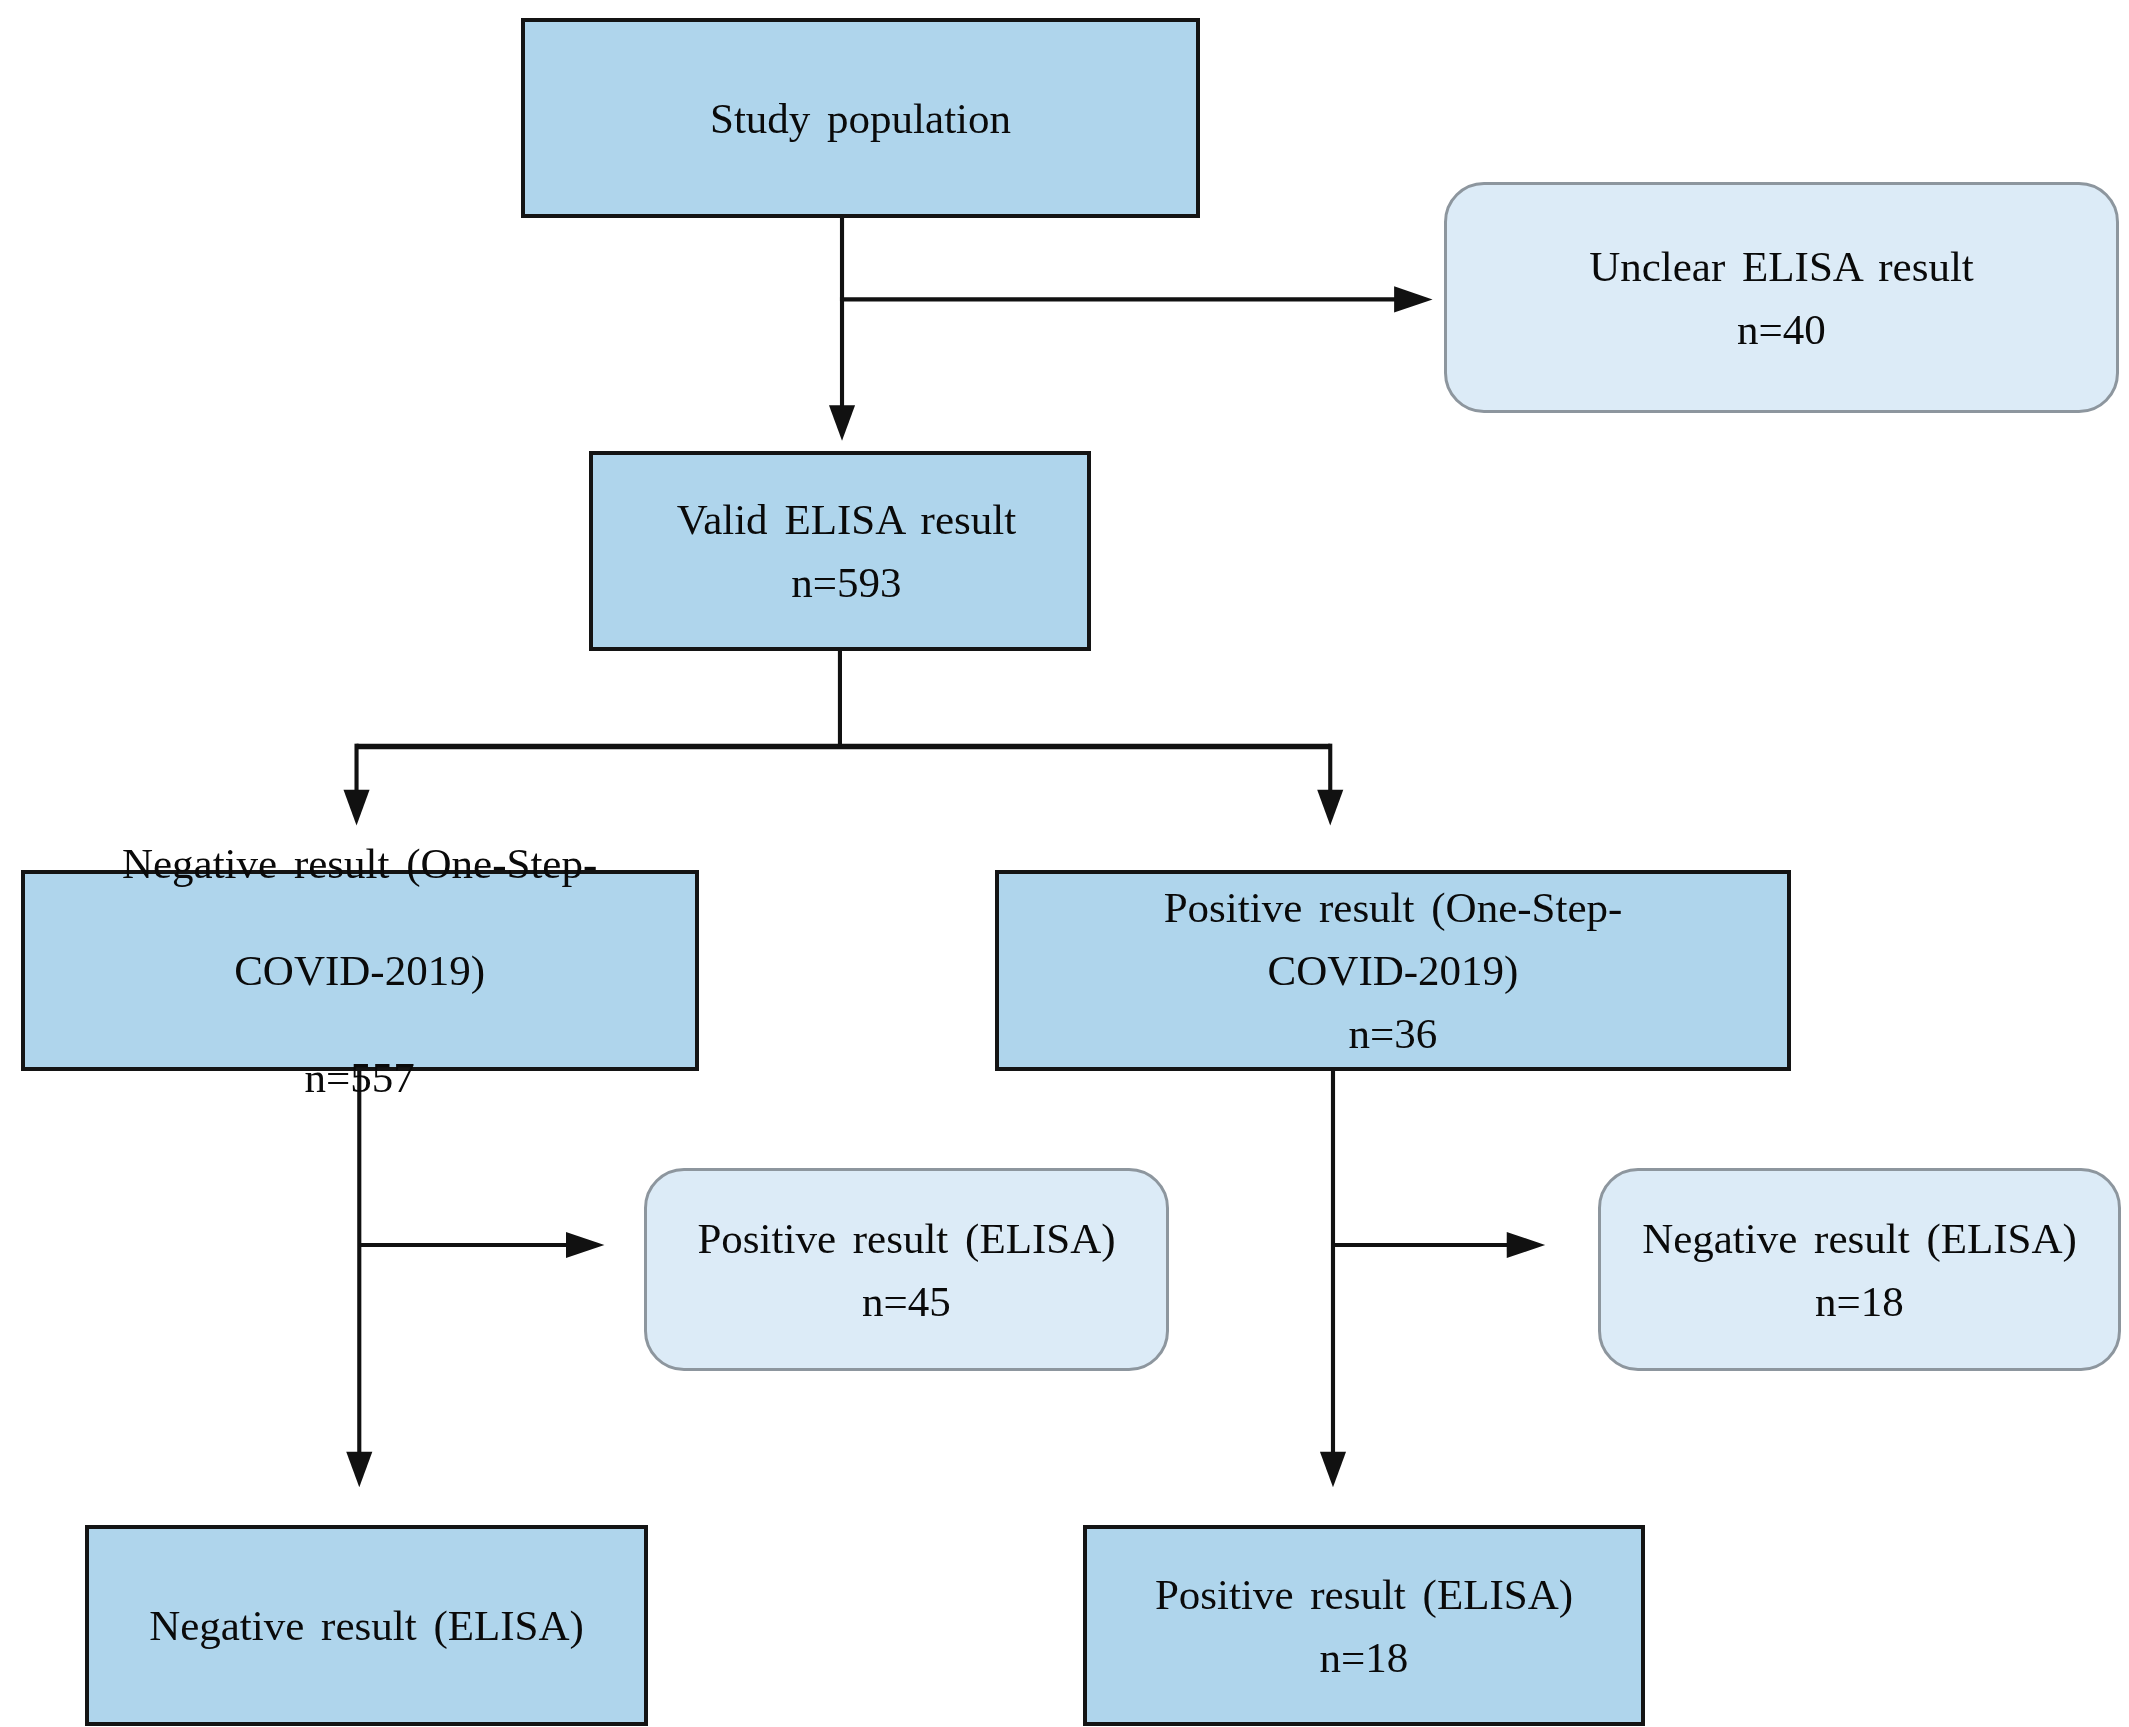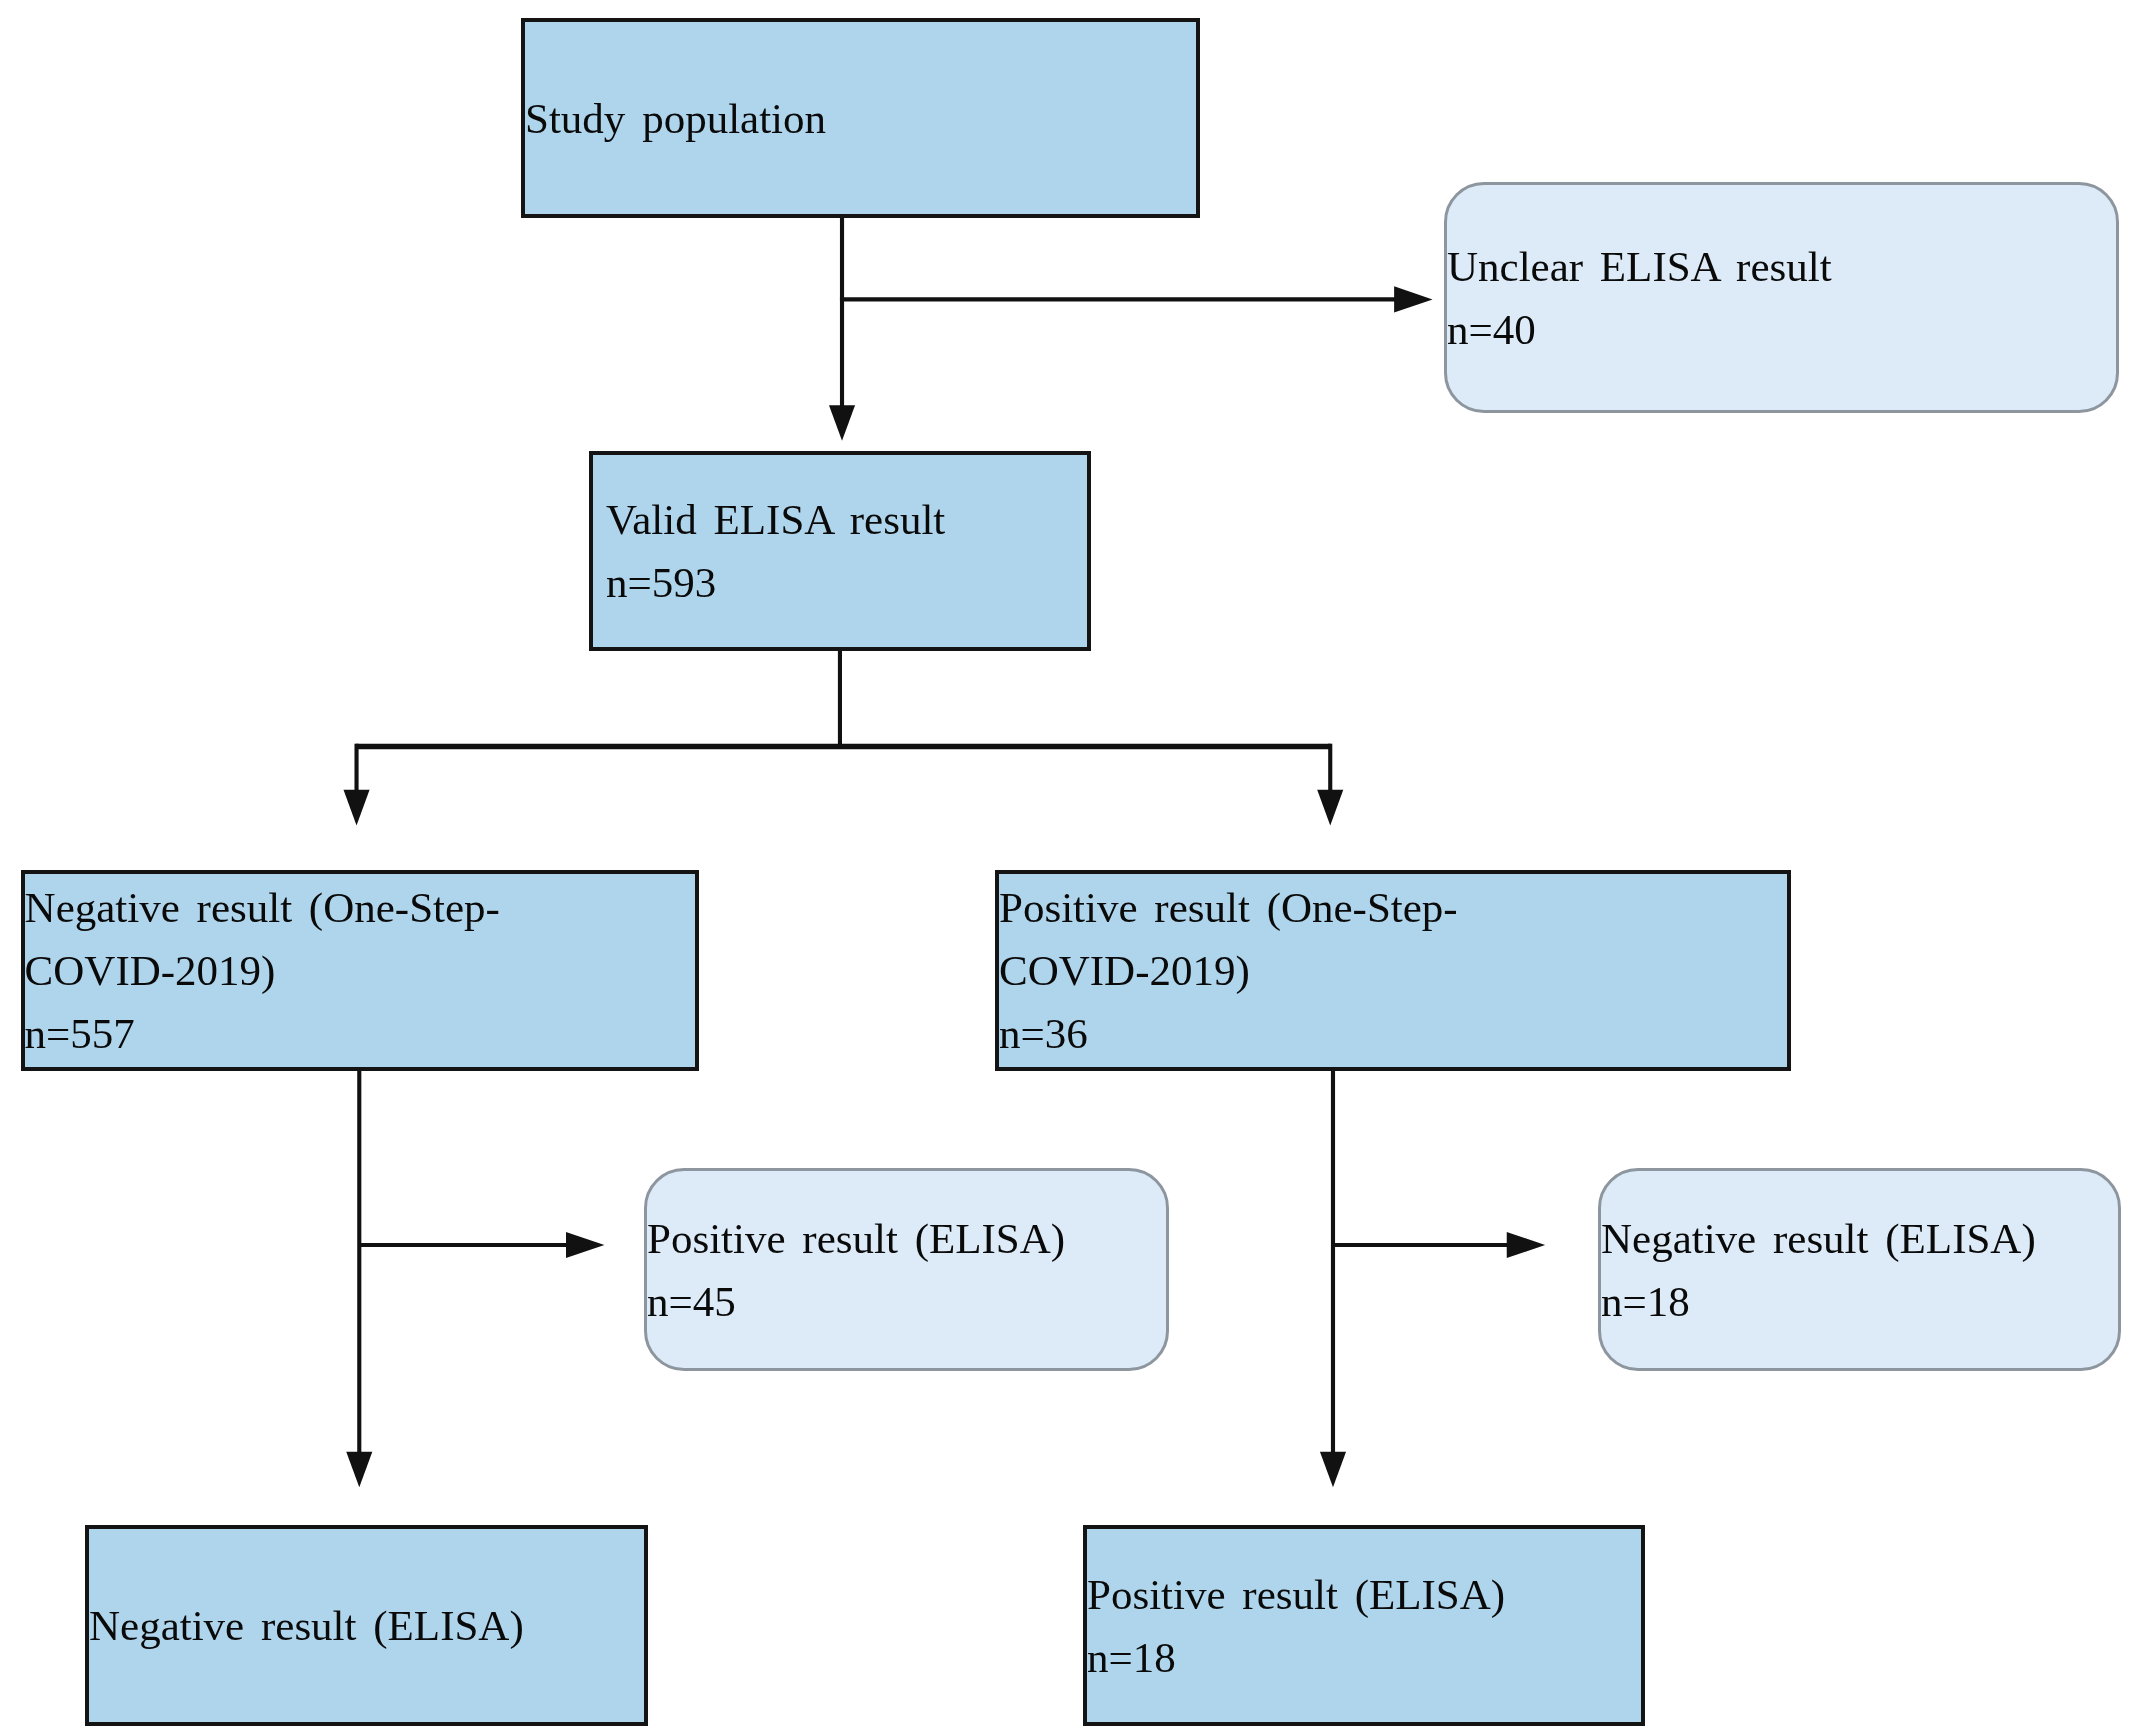--- a/index.html
+++ b/index.html
@@ -40,28 +40,28 @@
     background: #afd5ec;
     border: 4.1px solid #141414;
   }
   .node.rounded {
     background: #dcebf7;
     border: 3.4px solid #8d969e;
     border-radius: 40px;
   }
   .nline {
     width: 100%;
-    text-align: left;
+    text-align: center;
     white-space: nowrap;
   }
   
   #node-study      { left: 521px;  top: 18px;   width: 679px; height: 200px; }
   #node-unclear    { left: 1444px; top: 182px;  width: 675px; height: 231px; }
   #node-valid      { left: 589px;  top: 451px;  width: 502px; height: 200px; padding-left: 13px; }
-  #node-negstep    { left: 20.6px;   top: 870px; width: 678px; height: 201px; }
+  #node-negstep    { left: 20.6px;   top: 870px; width: 678px; height: 201px; gap: 44px; }
   #node-posstep    { left: 995px; top: 870px; width: 796px; height: 201px; }
   #node-pos45      { left: 644px;  top: 1168px; width: 525px; height: 203px; }
   #node-neg18      { left: 1598px; top: 1168px; width: 523px; height: 203px; }
   #node-neg512     { left: 85px;  top: 1525px; width: 563px; height: 201px; }
   #node-pos18      { left: 1083px; top: 1525px; width: 562px; height: 201px; }
 </style>
 </head>
 <body>
 
 <div class="canvas">

